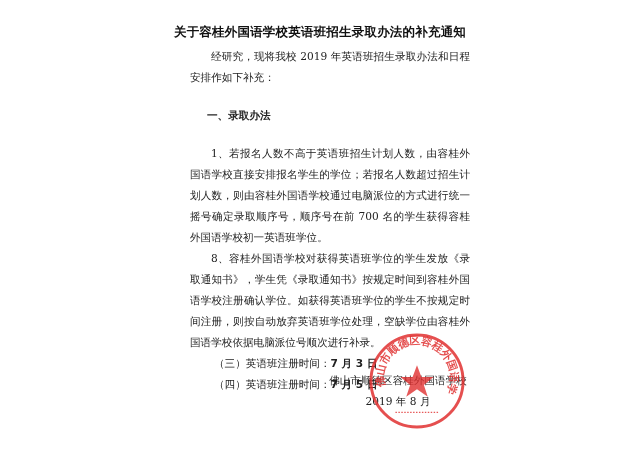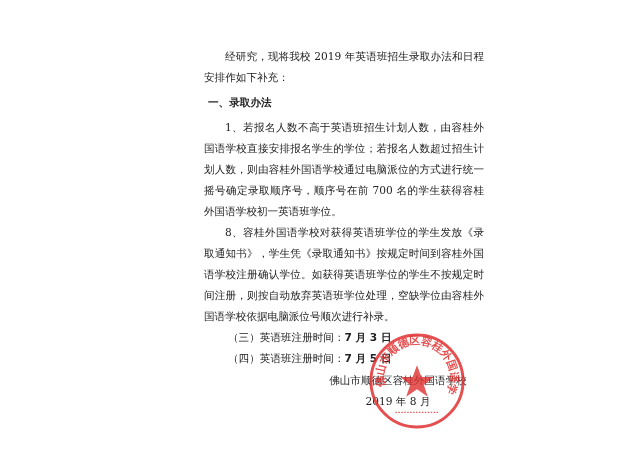--- a/index.html
+++ b/index.html
@@ -2,33 +2,34 @@
 <html><head>
 <meta charset="utf-8">
 <style>
   html, body { margin:0; padding:0; background:#ffffff; }
   body { width:640px; height:455px; position:relative; overflow:hidden;
          font-family:"DejaVu Serif","Liberation Serif",serif; color:#222; }
   .page { position:absolute; left:0; top:0; width:640px; height:455px; background:#fff; }
   .title { position:absolute; top:24px; left:0; width:640px; text-align:center;
            font-family:"DejaVu Sans","Liberation Sans",sans-serif; font-weight:bold;
            font-size:12.5px; color:#111; letter-spacing:0.2px; }
-  .body { position:absolute; left:204px; top:46px; width:280px; font-size:10.6px; line-height:21px; }
+  .body { position:absolute; left:190px; top:46px; width:280px; font-size:10.6px; line-height:21px; }
   .p { margin:0; text-align:justify; }
   .indent { text-indent:21px; }
-  .h { font-family:"DejaVu Sans","Liberation Sans",sans-serif; font-weight:bold; font-size:10.6px; margin:4px; }
+  .h { font-family:"DejaVu Sans","Liberation Sans",sans-serif; font-weight:bold; font-size:10.6px; margin:17px; }
   .sched { margin:0; padding-left:24px; }
   .b { font-weight:bold; font-family:"DejaVu Sans","Liberation Sans",sans-serif; }
   .sign { position:absolute; left:318px; top:370px; width:160px; text-align:center; font-size:10.6px; line-height:21px; }
   .seal { position:absolute; left:368px; top:332px; width:98px; height:98px; }
 </style>
 </head>
 <body>
 
 <div class="page">
+  <div class="title">关于容桂外国语学校英语班招生录取办法的补充通知</div>
 
   <div class="body">
     <p class="p indent">经研究，现将我校 2019 年英语班招生录取办法和日程安排作如下补充：</p>
     <p class="h">一、录取办法</p>
     <p class="p indent">1、若报名人数不高于英语班招生计划人数，由容桂外国语学校直接安排报名学生的学位；若报名人数超过招生计划人数，则由容桂外国语学校通过电脑派位的方式进行统一摇号确定录取顺序号，顺序号在前 700 名的学生获得容桂外国语学校初一英语班学位。</p>
     <p class="p indent">8、容桂外国语学校对获得英语班学位的学生发放《录取通知书》，学生凭《录取通知书》按规定时间到容桂外国语学校注册确认学位。如获得英语班学位的学生不按规定时间注册，则按自动放弃英语班学位处理，空缺学位由容桂外国语学校依据电脑派位号顺次进行补录。</p>
     <p class="sched"><span>（三）英语班注册时间：</span><span class="b">7 月 3 日</span></p>
     <p class="sched"><span>（四）英语班注册时间：</span><span class="b">7 月 5 日</span></p>
   </div>
 

